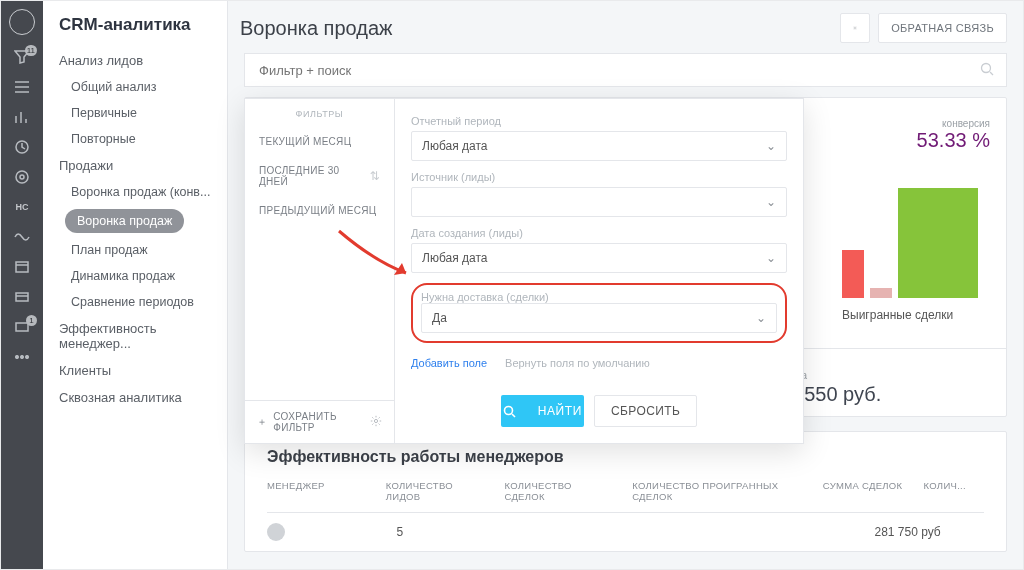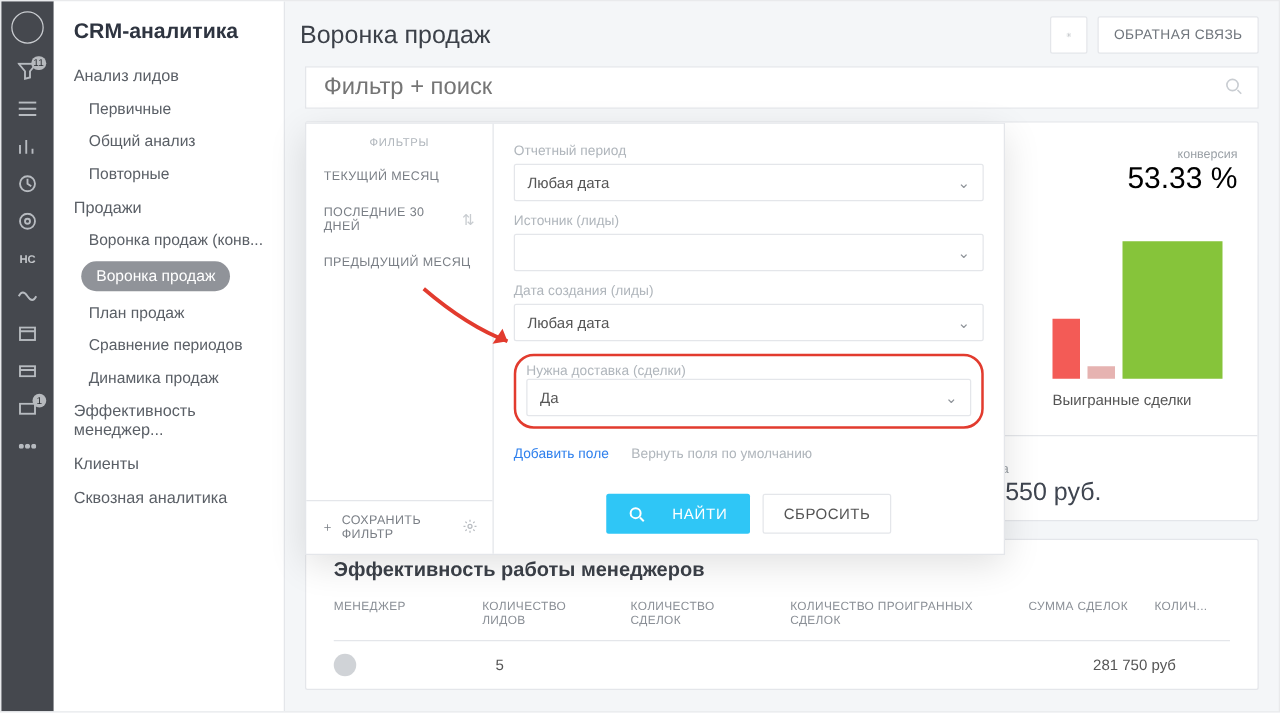--- a/index.html
+++ b/index.html
@@ -33,29 +33,29 @@
   .nav .grp{padding:6px 16px;color:#5a5f66;font-size:13px;cursor:pointer}
   .nav .sub{padding:6px 16px 6px 28px;color:#5a5f66;font-size:12.5px;cursor:pointer;white-space:nowrap;overflow:hidden;text-overflow:ellipsis}
   .nav .active{display:inline-block;background:var(--chip);color:#fff;border-radius:14px;padding:5px 12px;margin:4px 0 4px 22px;font-size:12.5px}
   
   .main{flex:1;display:flex;flex-direction:column;min-width:0}
   .topbar{display:flex;align-items:center;padding:12px 16px 10px 12px}
   .topbar h2{font-size:20px;font-weight:400;color:#3c4149;margin:0;flex:1}
   .btn-ghost{border:1px solid var(--border);background:#fff;color:#6f757c;height:30px;padding:0 12px;border-radius:2px;display:flex;align-items:center;cursor:pointer;font-size:11px;letter-spacing:.3px}
   .gear{width:30px;justify-content:center;margin-right:8px}
   .search{margin:0 16px 10px;height:34px;border:1px solid var(--border);background:#fff;display:flex;align-items:center;padding:0 12px;color:var(--muted)}
-  .search input{border:none;outline:none;flex:1;font-size:19px;color:#333;background:transparent}
+  .search input{border:none;outline:none;flex:1;font-size:13px;color:#333;background:transparent}
   .content{flex:1;overflow:hidden;padding:0 16px 10px;display:flex;flex-direction:column;gap:14px;min-height:0}
   
   .card{background:#fff;border:1px solid var(--border);border-radius:2px}
   .funnel{display:flex;height:320px;position:relative}
   .funnel .left{flex:1}
   .funnel .right{width:180px;padding:20px 16px 10px;display:flex;flex-direction:column;align-items:flex-start}
   .conv-lbl{font-size:10px;color:var(--muted);align-self:flex-end}
-  .conv-val{font-size:24px;color:#000000;align-self:flex-end;margin-bottom:36px}
+  .conv-val{font-size:20px;color:#701a75;align-self:flex-end;margin-bottom:36px}
   .bars{display:flex;align-items:flex-end;gap:6px;height:110px}
   .bar-red{width:22px;height:48px;background:var(--red)}
   .bar-sm{width:22px;height:10px;background:#e6b3b1}
   .bar-green{width:80px;height:110px;background:var(--green)}
   .won{font-size:12px;color:#555;margin-top:10px}
   .metrics{display:flex;border-top:1px solid var(--border)}
   .metric{flex:1;padding:10px 22px 14px}
   .metric .lbl{font-size:10.5px;color:var(--muted)}
   .metric .val{font-size:20px;color:#3f4550;margin-top:2px;white-space:nowrap}
   .metric.right{text-align:right}
@@ -77,21 +77,21 @@
   .pleft .save-row{display:flex;align-items:center;justify-content:space-between;padding:10px 12px;border-top:1px solid var(--border);font-size:10px;color:#7a7f86;letter-spacing:.3px}
   .pright{flex:1;padding:10px 16px 16px;display:flex;flex-direction:column;gap:4px}
   .fld-lbl{font-size:11px;color:var(--muted2);margin-top:6px}
   .sel{height:30px;border:1px solid var(--border);border-radius:2px;display:flex;align-items:center;justify-content:space-between;padding:0 10px;font-size:12px;color:#555;cursor:pointer;background:#fff}
   .sel .chev{color:#8d9298}
   .highlight{border:2.5px solid var(--danger-border);border-radius:16px;padding:6px 8px 8px;margin-top:6px}
   .links{display:flex;gap:18px;font-size:11px;margin-top:10px}
   .links .add{color:var(--link);cursor:pointer}
   .links .reset{color:var(--muted2);cursor:pointer}
   .actions{display:flex;gap:10px;justify-content:center;margin-top:22px}
-  .btn-primary{background:var(--primary);color:#fff;border:none;height:32px;padding:0 18px;border-radius:2px;display:flex;align-items:center;gap:22px;font-size:12px;letter-spacing:.6px;cursor:pointer}
+  .btn-primary{background:var(--primary);color:#fff;border:none;height:32px;padding:0 2px;border-radius:2px;display:flex;align-items:center;gap:22px;font-size:12px;letter-spacing:.6px;cursor:pointer}
   .btn-sec{background:#fff;border:1px solid var(--border);height:32px;padding:0 16px;border-radius:2px;font-size:12px;letter-spacing:.4px;color:#555;cursor:pointer}
   
   .arrow{position:absolute;left:333px;top:220px;z-index:30;pointer-events:none}
   
   .mag{color:#c9cdd2}
 </style>
 </head>
 <body>
 
 <div class="app">
@@ -160,30 +160,30 @@
           <circle cx="7" cy="2" r="1.3" fill="#b7bbc0"></circle>
           <circle cx="12" cy="2" r="1.3" fill="#b7bbc0"></circle>
         </svg>
       </div>
   </div>
 
   <div class="nav">
     <h1>CRM-аналитика</h1>
 
     <div class="grp">Анализ лидов</div>
+    <div class="sub">Общий анализ</div>
     <div class="sub">Первичные</div>
-    <div class="sub">Общий анализ</div>
     <div class="sub">Повторные</div>
 
     <div class="grp">Продажи</div>
     <div class="sub">Воронка продаж (конв...</div>
     <span class="active">Воронка продаж</span>
     <div class="sub">План продаж</div>
+    <div class="sub">Динамика продаж</div>
     <div class="sub">Сравнение периодов</div>
-    <div class="sub">Динамика продаж</div>
 
     <div class="grp">Эффективность менеджер...</div>
     <div class="grp">Клиенты</div>
     <div class="grp">Сквозная аналитика</div>
   </div>
 
   <div class="main">
     <div class="topbar">
       <h2>Воронка продаж</h2>
       <div class="btn-ghost gear">

